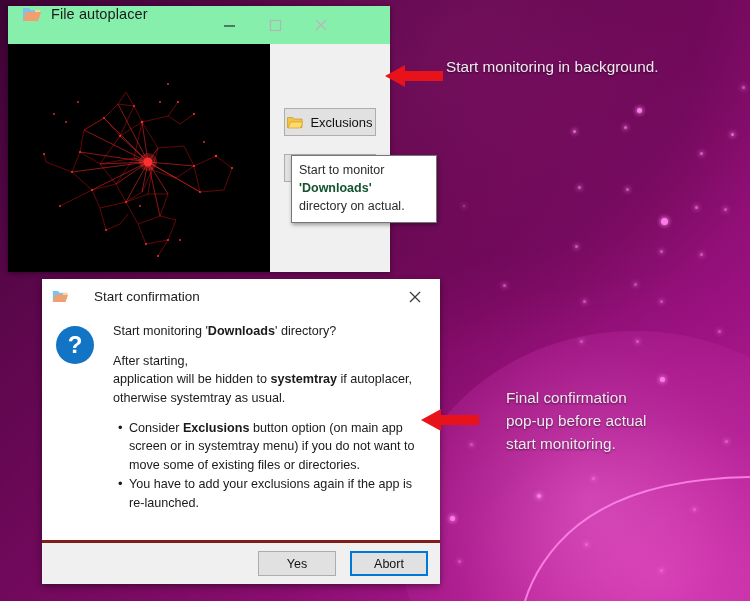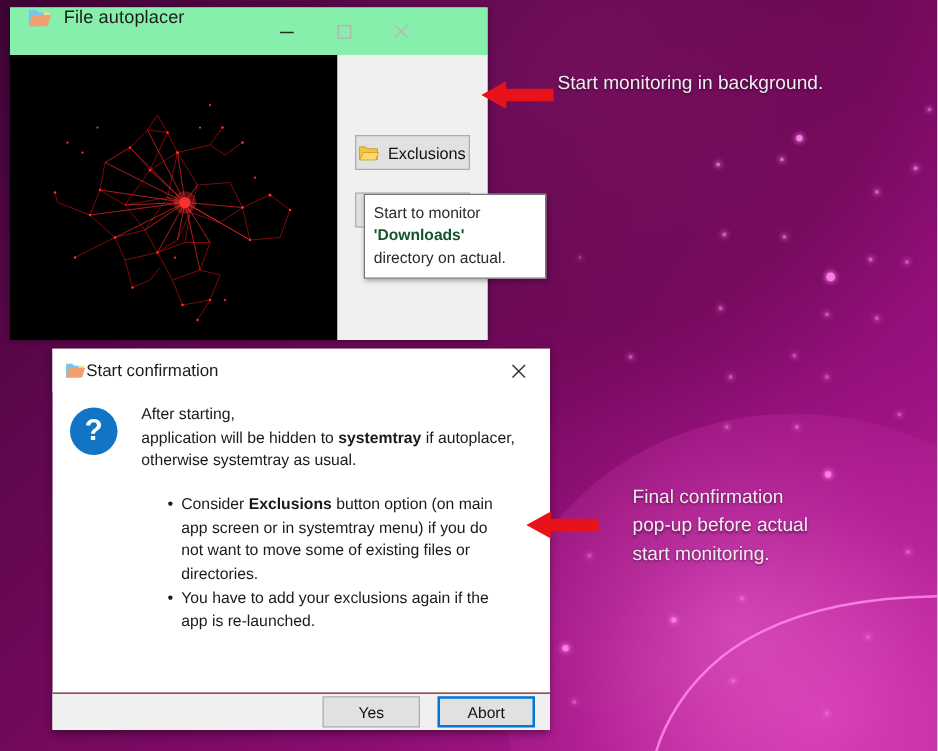--- a/index.html
+++ b/index.html
@@ -107,51 +107,51 @@
     width: 398px; height: 305px;
     background: #ffffff;
     box-shadow: 0 2px 7px rgba(0,0,0,0.45);
     z-index: 30;
   }
   #dlg-titlebar {
     height: 35px; display: flex; align-items: center;
     position: relative; background: #ffffff;
   }
   #dlg-title-icon { margin-left: 10px; width: 17px; height: 15px; }
-  #dlg-title-text { margin-left: 0; font-size: 13.5px; color: #1c1c1c; }
+  #dlg-title-text { margin-left: 25px; font-size: 13.5px; color: #1c1c1c; }
   #dlg-close {
     position: absolute; right: 6px; top: 0; height: 35px; width: 38px;
     display: flex; align-items: center; justify-content: center;
   }
   #dlg-content {
     display: flex; padding: 8px 14px 0 14px; height: 231px;
   }
   #q-icon {
     flex: 0 0 auto; width: 38px; height: 38px; border-radius: 50%;
     background: #1274c4;
     color: #fff; font-size: 24px; font-weight: bold;
     display: flex; align-items: center; justify-content: center;
     margin-top: 4px;
   }
   #dlg-text {
     margin-left: 19px; font-size: 12.6px; color: #1a1a1a;
     line-height: 1.48;
   }
   #dlg-text p { margin: 0 0 11px 0; }
   #dlg-text .note-hd { font-weight: bold; margin: 0 0 7px 0; }
-  #dlg-text ul { margin: 16px; padding-left: 16px; list-style: none; }
+  #dlg-text ul { margin: 0; padding-left: 16px; list-style: none; }
   #dlg-text li { position: relative; margin-bottom: 1px; }
   #dlg-text li:before {
     content: "\2022"; position: absolute; left: -11px; top: -1px;
     font-size: 13px;
   }
   #dlg-footer {
     position: absolute; left: 0; bottom: 0;
-    width: 398px; height: 30px;
-    background: #f0f0f0; border-top: 1px solid #7f1d1d;
+    width: 398px; height: 44px;
+    background: #f0f0f0; border-top: 3px solid #7f1d1d;
     display: flex; align-items: center; justify-content: flex-end;
     padding-right: 12px; gap: 14px;
   }
   .dlg-btn {
     width: 78px; height: 25px;
     background: #e1e1e1; border: 1px solid #adadad;
     font-size: 12.5px; color: #111; cursor: pointer;
     display: flex; align-items: center; justify-content: center;
   }
   .dlg-btn.focused { border: 2px solid #0078d7; }
@@ -363,20 +363,21 @@
         </svg>
       </div>
     </div>
 
     <div id="dlg-content">
       <div id="q-icon">
         <span>?</span>
       </div>
 
       <div id="dlg-text">
+        <p><span>Start monitoring '</span><b>Downloads</b><span>' directory?</span></p>
 
         <p>
           <span>After starting,</span><br>
           <span>application will be hidden to </span><b>systemtray</b><span> if autoplacer,</span><br>
           <span>otherwise systemtray as usual.</span>
         </p>
 
 
         <ul>
           <li><span>Consider </span><b>Exclusions</b><span> button option (on main app screen or in systemtray menu) if you do not want to move some of existing files or directories.</span></li>

